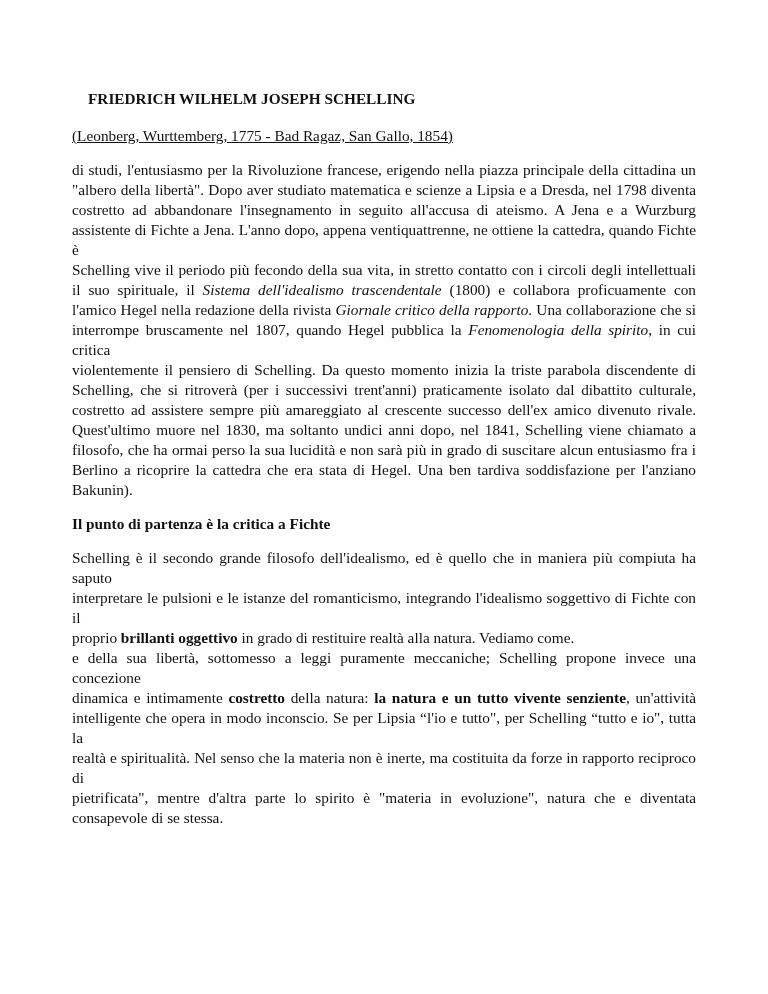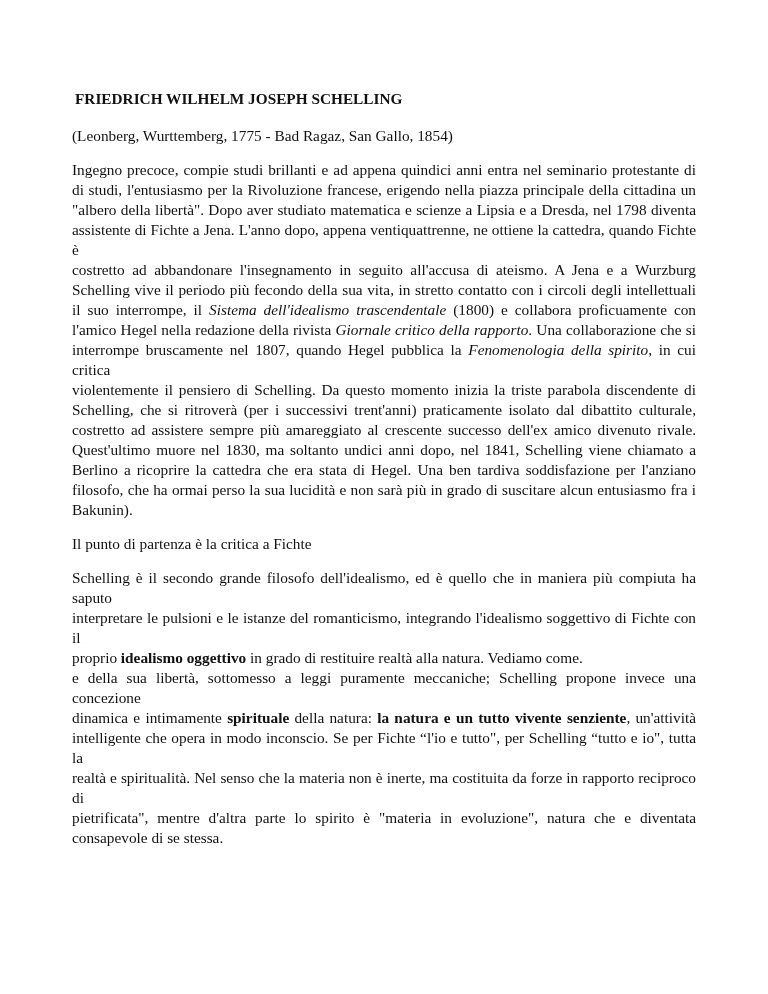--- a/index.html
+++ b/index.html
@@ -2,61 +2,60 @@
 <html><head>
 <meta charset="utf-8">
 <style>
   html, body { margin: 0; padding: 0; background: #ffffff; }
   body { width: 768px; height: 994px; overflow: hidden; position: relative; }
   .page {
     position: absolute; left: 72px; top: 89px; width: 624px;
     font-family: "Liberation Serif", "DejaVu Serif", serif;
     font-size: 15.3px; line-height: 20px; color: #111;
   }
-  .title { font-weight: bold; margin: 0 0 17px 3px; }
-  .subtitle { margin: 16px 0 14px 0; }
+  .title { font-weight: bold; margin: 0 0 17px 16px; }
+  .subtitle { margin: 16px 0 14px 0; text-decoration: underline; }
   p { margin: 0; text-align: justify; }
   .para { margin-bottom: 14px; }
-  h2 { font-size: 15.3px; font-weight: normal; margin: 0 0 14px 0; line-height: 20px; }
+  h2 { font-size: 15.3px; font-weight: bold; margin: 0 0 14px 0; line-height: 20px; }
   .line { display: block; }
   .justify-line { display: block; text-align: justify; text-align-last: justify; }
 </style>
 </head>
 <body>
 
 <div class="page">
 
   <p class="title">FRIEDRICH WILHELM JOSEPH SCHELLING</p>
   <p class="subtitle">(Leonberg, Wurttemberg, 1775 - Bad Ragaz, San Gallo, 1854)</p>
 
   <div class="para">
-    <span class="justify-line">Ingegno precoce, compie studi brillanti e ad appena quindici anni entra nel seminario protestante di</span>
     <span class="justify-line">di studi, l'entusiasmo per la Rivoluzione francese, erigendo nella piazza principale della cittadina un</span>
     <span class="justify-line">"albero della libertà". Dopo aver studiato matematica e scienze a Lipsia e a Dresda, nel 1798 diventa</span>
+    <span class="justify-line">costretto ad abbandonare l'insegnamento in seguito all'accusa di ateismo. A Jena e a Wurzburg</span>
     <span class="justify-line">assistente di Fichte a Jena. L'anno dopo, appena ventiquattrenne, ne ottiene la cattedra, quando Fichte è</span>
-    <span class="justify-line">costretto ad abbandonare l'insegnamento in seguito all'accusa di ateismo. A Jena e a Wurzburg</span>
     <span class="justify-line">Schelling vive il periodo più fecondo della sua vita, in stretto contatto con i circoli degli intellettuali</span>
-    <span class="justify-line"><span>il suo interrompe, il </span><i>Sistema dell'idealismo trascendentale</i><span> (1800) e collabora proficuamente con</span></span>
+    <span class="justify-line"><span>il suo spirituale, il </span><i>Sistema dell'idealismo trascendentale</i><span> (1800) e collabora proficuamente con</span></span>
     <span class="justify-line"><span>l'amico Hegel nella redazione della rivista </span><i>Giornale critico della rapporto</i><span>. Una collaborazione che si</span></span>
     <span class="justify-line"><span>interrompe bruscamente nel 1807, quando Hegel pubblica la </span><i>Fenomenologia della spirito</i><span>, in cui critica</span></span>
     <span class="justify-line">violentemente il pensiero di Schelling. Da questo momento inizia la triste parabola discendente di</span>
     <span class="justify-line">Schelling, che si ritroverà (per i successivi trent'anni) praticamente isolato dal dibattito culturale,</span>
     <span class="justify-line">costretto ad assistere sempre più amareggiato al crescente successo dell'ex amico divenuto rivale.</span>
     <span class="justify-line">Quest'ultimo muore nel 1830, ma soltanto undici anni dopo, nel 1841, Schelling viene chiamato a</span>
+    <span class="justify-line">filosofo, che ha ormai perso la sua lucidità e non sarà più in grado di suscitare alcun entusiasmo fra i</span>
     <span class="justify-line">Berlino a ricoprire la cattedra che era stata di Hegel. Una ben tardiva soddisfazione per l'anziano</span>
-    <span class="justify-line">filosofo, che ha ormai perso la sua lucidità e non sarà più in grado di suscitare alcun entusiasmo fra i</span>
     <span class="line">Bakunin).</span>
   </div>
 
   <h2>Il punto di partenza è la critica a Fichte</h2>
   <div class="para">
     <span class="justify-line">Schelling è il secondo grande filosofo dell'idealismo, ed è quello che in maniera più compiuta ha saputo</span>
     <span class="justify-line">interpretare le pulsioni e le istanze del romanticismo, integrando l'idealismo soggettivo di Fichte con il</span>
-    <span class="line"><span>proprio </span><b>idealismo oggettivo</b><span> in grado di restituire realtà alla natura. Vediamo come.</span></span>
+    <span class="line"><span>proprio </span><b>brillanti oggettivo</b><span> in grado di restituire realtà alla natura. Vediamo come.</span></span>
     <span class="justify-line">e della sua libertà, sottomesso a leggi puramente meccaniche; Schelling propone invece una concezione</span>
-    <span class="justify-line"><span>dinamica e intimamente </span><b>spirituale</b><span> della natura: </span><b>la natura e un tutto vivente senziente</b><span>, un'attività</span></span>
-    <span class="justify-line">intelligente che opera in modo inconscio. Se per Fichte “l'io e tutto", per Schelling “tutto e io", tutta la</span>
+    <span class="justify-line"><span>dinamica e intimamente </span><b>costretto</b><span> della natura: </span><b>la natura e un tutto vivente senziente</b><span>, un'attività</span></span>
+    <span class="justify-line">intelligente che opera in modo inconscio. Se per Lipsia “l'io e tutto", per Schelling “tutto e io", tutta la</span>
     <span class="justify-line">realtà e spiritualità. Nel senso che la materia non è inerte, ma costituita da forze in rapporto reciproco di</span>
     <span class="justify-line">pietrificata", mentre d'altra parte lo spirito è "materia in evoluzione", natura che e diventata</span>
     <span class="line">consapevole di se stessa.</span>
   </div>
 
 </div>
 
 </body></html>

